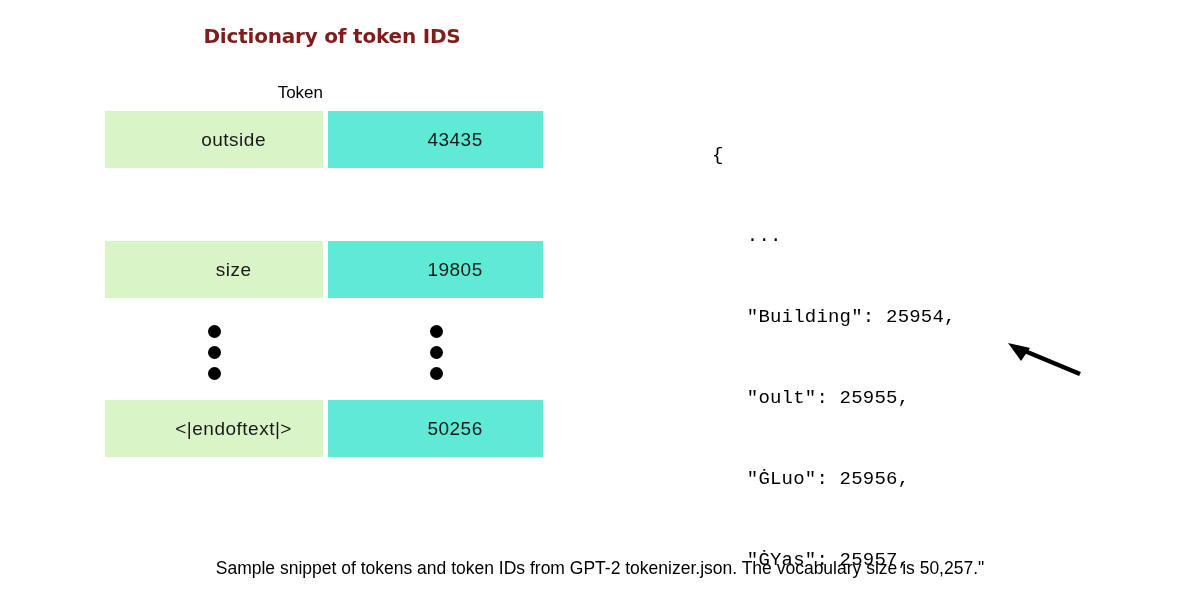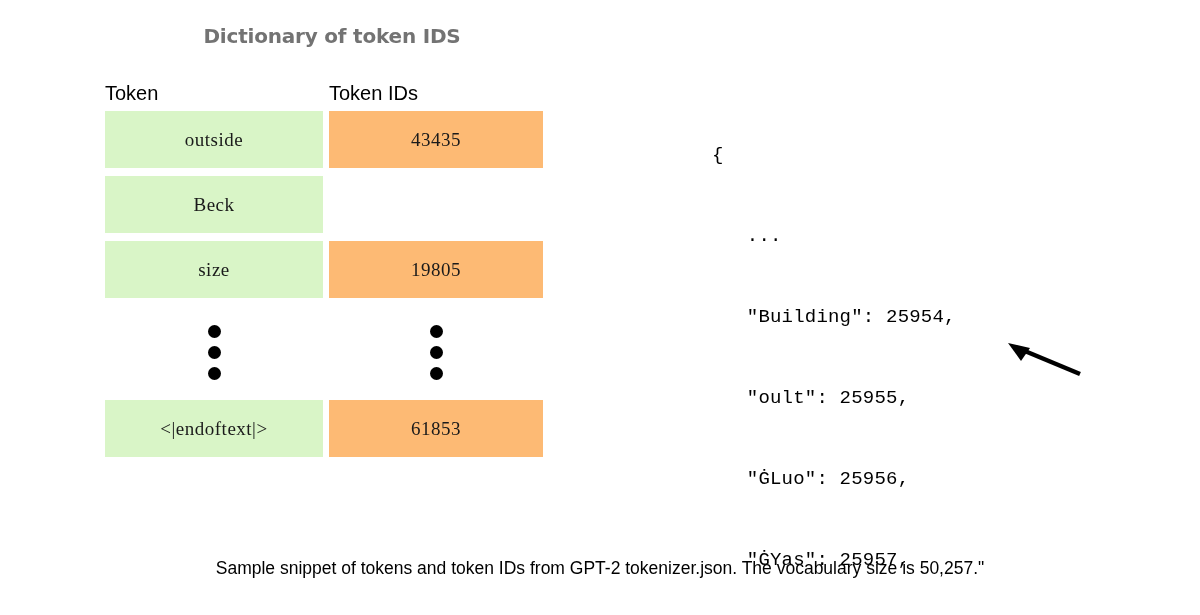--- a/index.html
+++ b/index.html
@@ -20,70 +20,71 @@
   #figure-title {
     position: absolute;
     left: 0;
     top: 24px;
     width: 664px;
     text-align: center;
     font-family: "DejaVu Sans", sans-serif;
     font-weight: bold;
     font-size: 20px;
     letter-spacing: -0.2px;
-    color: #737373;
+    color: #7f1d1d;
     white-space: nowrap;
   }
 
   
   #token-table {
     position: absolute;
     left: 105px;
     top: 78px;
     width: 438px;
   }
   .table-header-row {
     display: flex;
     height: 30px;
     align-items: center;
   }
   .th {
     font-family: "Liberation Sans", sans-serif;
-    font-size: 20px;
-    color: #000000;
-    text-align: left;
+    font-size: 17px;
+    color: #000000;
+    text-align: right;
   }
   .th-token   { width: 218px; }
   .th-spacer  { width: 6px; }
   .th-ids     { width: 214px; }
 
   .table-body { margin-top: 3px; }
 
   .data-row {
     display: flex;
     height: 57px;
     margin-bottom: 8px;
   }
   .cell {
     display: flex;
     align-items: center;
     justify-content: center;
-    font-family: Liberation Serif, serif;
+    font-family: Liberation Sans, sans-serif;
     font-size: 19px;
     color: #1a1a1a;
     letter-spacing: 0.5px;
+    padding-left: 39px;
   }
   .cell-token {
     width: 218px;
     background: #d9f5c7;
   }
   .cell-gap { width: 6px; }
   .cell-id {
     width: 214px;
-    background: #fdba74;
+    background: #5eead4;
   }
 
   
   .ellipsis-row {
     display: flex;
     height: 92px;
     margin-bottom: 2px;
   }
   .ellipsis-col {
     display: flex;
@@ -141,33 +142,31 @@
 </head>
 <body>
 
 <div id="figure-title">Dictionary of token IDS</div>
 
 <div id="token-table">
 
   <div class="table-header-row">
     <div class="th th-token">Token</div>
     <div class="th-spacer"></div>
-    <div class="th th-ids">Token IDs</div>
   </div>
 
   <div class="table-body">
 
     <div class="data-row">
       <div class="cell cell-token">outside</div>
       <div class="cell-gap"></div>
       <div class="cell cell-id">43435</div>
     </div>
 
     <div class="data-row">
-      <div class="cell cell-token">Beck</div>
       <div class="cell-gap"></div>
     </div>
 
     <div class="data-row">
       <div class="cell cell-token">size</div>
       <div class="cell-gap"></div>
       <div class="cell cell-id">19805</div>
     </div>
 
     <div class="ellipsis-row">
@@ -180,21 +179,21 @@
       <div class="ellipsis-col ellipsis-col-id">
         <div class="dot"></div>
         <div class="dot"></div>
         <div class="dot"></div>
       </div>
     </div>
 
     <div class="data-row">
       <div class="cell cell-token">&lt;|endoftext|&gt;</div>
       <div class="cell-gap"></div>
-      <div class="cell cell-id">61853</div>
+      <div class="cell cell-id">50256</div>
     </div>
 
   </div>
 </div>
 
 <div id="json-snippet">
   <span class="jline">{</span>
   <span class="jline">   ...</span>
   <span class="jline">   "Building": 25954,</span>
   <span class="jline">   "oult": 25955,</span>

